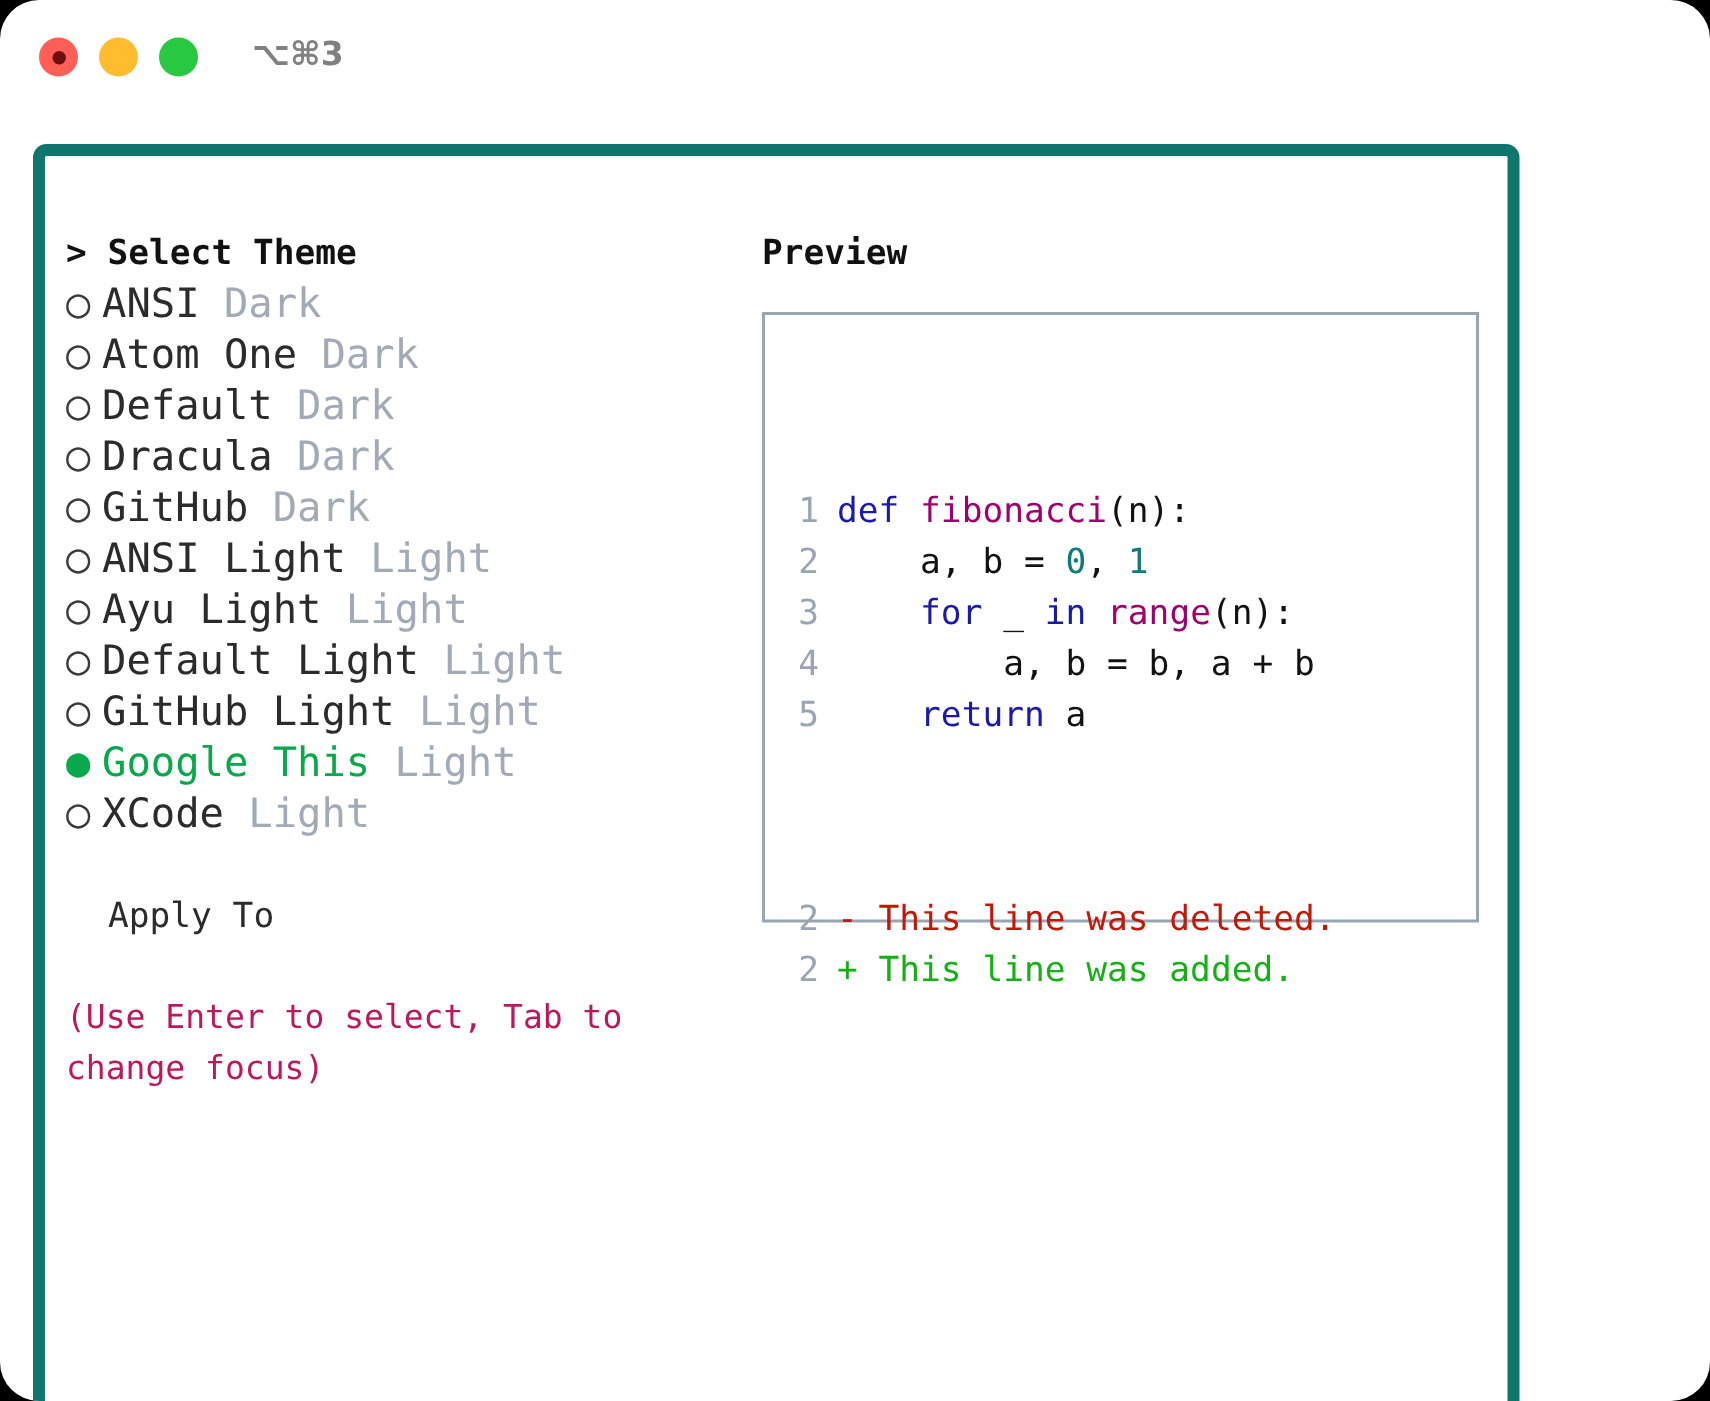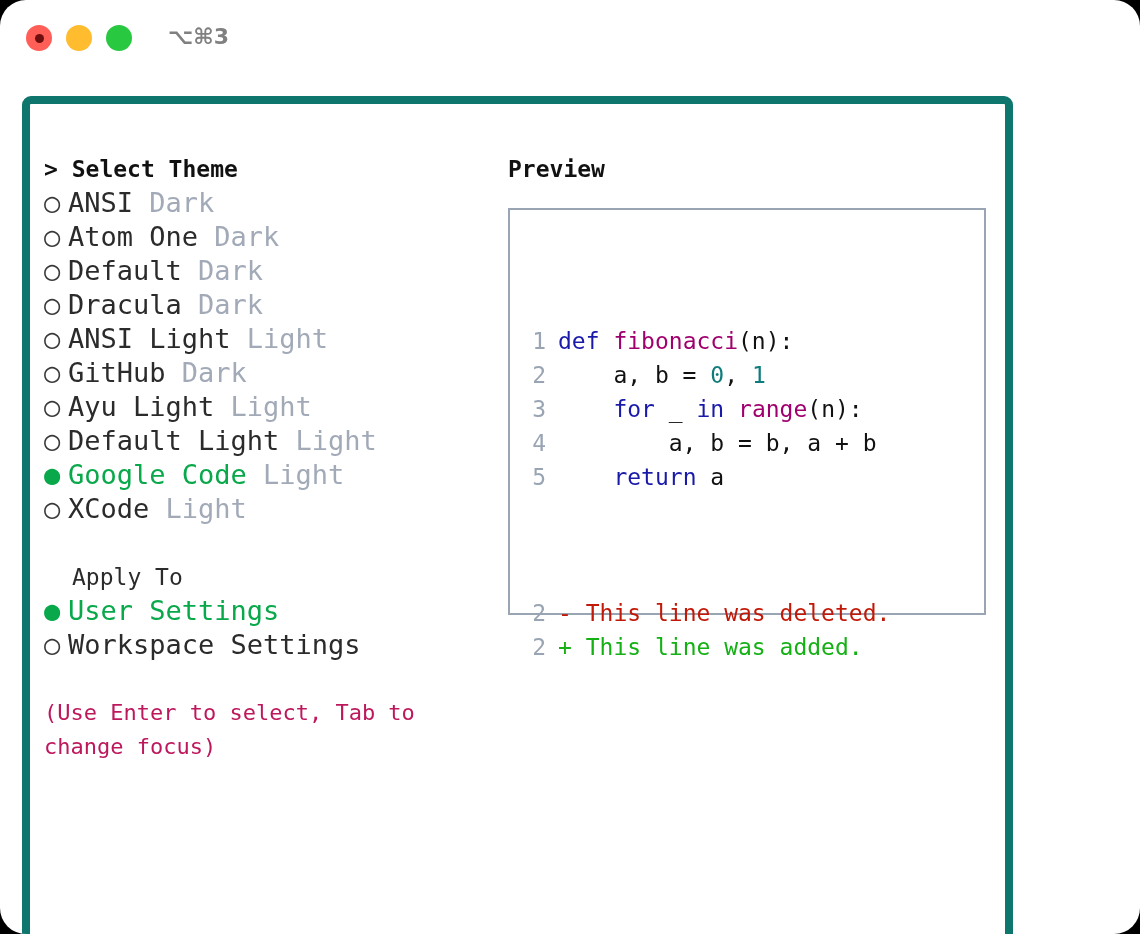--- a/index.html
+++ b/index.html
@@ -189,35 +189,32 @@
 
   <div id="panel">
 
     <div id="left-col">
       <div class="section-header">&gt; Select Theme</div>
       <div id="theme-list">
           <div class="opt-row"><span class="marker off">○</span><span class="opt-name">ANSI</span><span class="opt-tag"> Dark</span></div>
           <div class="opt-row"><span class="marker off">○</span><span class="opt-name">Atom One</span><span class="opt-tag"> Dark</span></div>
           <div class="opt-row"><span class="marker off">○</span><span class="opt-name">Default</span><span class="opt-tag"> Dark</span></div>
           <div class="opt-row"><span class="marker off">○</span><span class="opt-name">Dracula</span><span class="opt-tag"> Dark</span></div>
+          <div class="opt-row"><span class="marker off">○</span><span class="opt-name">GitHub</span><span class="opt-tag"> Dark</span></div>
           <div class="opt-row"><span class="marker off">○</span><span class="opt-name">ANSI Light</span><span class="opt-tag"> Light</span></div>
-          <div class="opt-row"><span class="marker off">○</span><span class="opt-name">GitHub</span><span class="opt-tag"> Dark</span></div>
           <div class="opt-row"><span class="marker off">○</span><span class="opt-name">Ayu Light</span><span class="opt-tag"> Light</span></div>
           <div class="opt-row"><span class="marker off">○</span><span class="opt-name">Default Light</span><span class="opt-tag"> Light</span></div>
-          <div class="opt-row"><span class="marker on">●</span><span class="opt-name sel">Google Code</span><span class="opt-tag"> Light</span></div>
+          <div class="opt-row"><span class="marker off">○</span><span class="opt-name">GitHub Light</span><span class="opt-tag"> Light</span></div>
+          <div class="opt-row"><span class="marker on">●</span><span class="opt-name sel">Google This</span><span class="opt-tag"> Light</span></div>
           <div class="opt-row"><span class="marker off">○</span><span class="opt-name">XCode</span><span class="opt-tag"> Light</span></div>
         </div>
 
       <div class="spacer"></div>
 
       <div class="apply-header">Apply To</div>
-      <div id="apply-list">
-          <div class="opt-row"><span class="marker on">●</span><span class="opt-name sel">User Settings</span></div>
-          <div class="opt-row"><span class="marker off">○</span><span class="opt-name">Workspace Settings</span></div>
-        </div>
 
       <div id="hint">(Use Enter to select, Tab to change focus)</div>
     </div>
 
     <div id="right-col">
       <div id="preview-title">Preview</div>
       <div id="preview-box">
         <div id="code">
           <div id="code-lines"><div><span class="ln">1</span><span class="kw">def </span><span class="fn">fibonacci</span><span class="pn">(n):</span></div><div><span class="ln">2</span><span class="pn">    a, b = </span><span class="num">0</span><span class="pn">, </span><span class="num">1</span></div><div><span class="ln">3</span><span class="pn">    </span><span class="kw">for</span><span class="pn"> _ </span><span class="kw">in</span><span class="pn"> </span><span class="fn">range</span><span class="pn">(n):</span></div><div><span class="ln">4</span><span class="pn">        a, b = b, a + b</span></div><div><span class="ln">5</span><span class="pn">    </span><span class="kw">return</span><span class="pn"> a</span></div></div>
           <div id="diff-lines" class="diff-block"><div><span class="ln">2</span><span class="d-del">-</span><span class="d-del"> This line was deleted.</span></div><div><span class="ln">2</span><span class="d-add">+</span><span class="d-add"> This line was added.</span></div></div>

